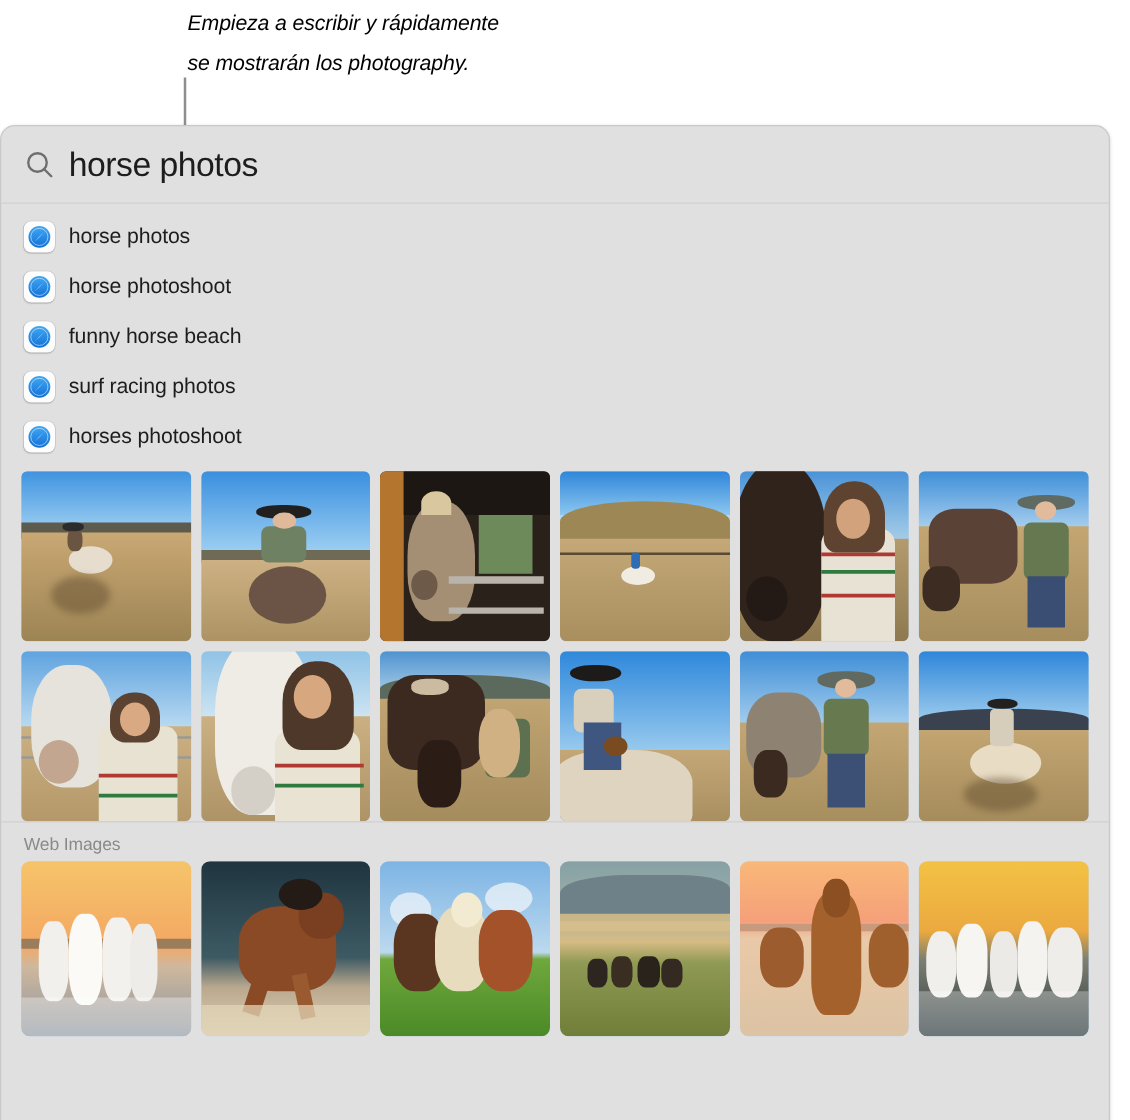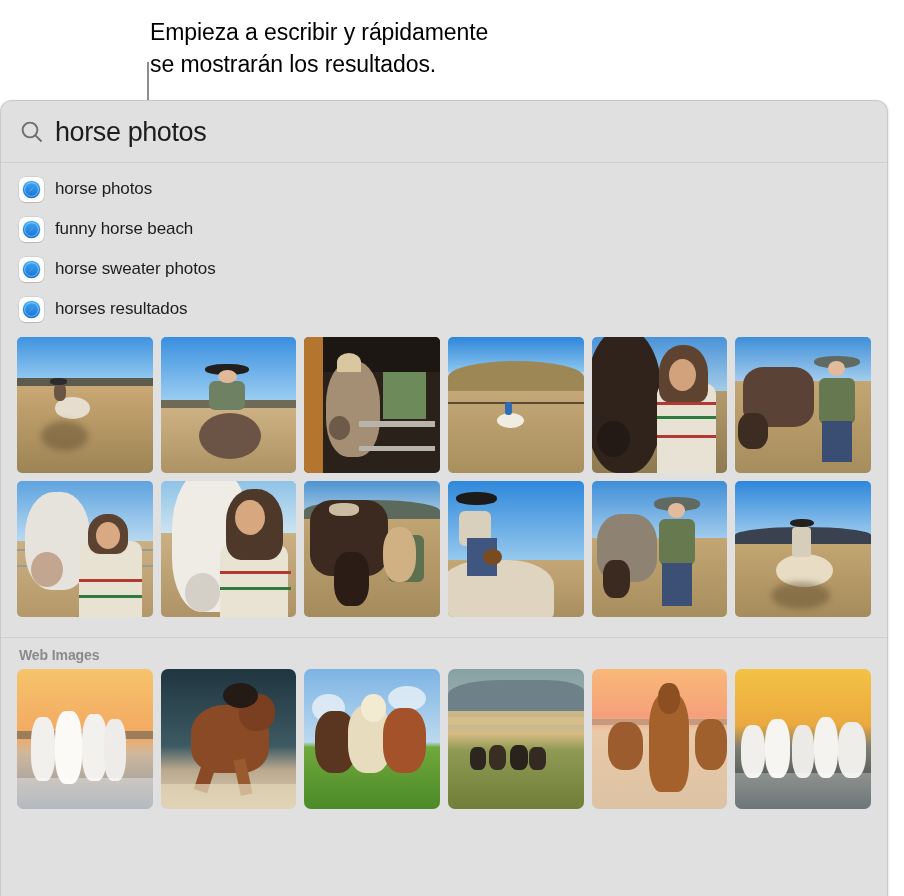--- a/index.html
+++ b/index.html
@@ -8,23 +8,24 @@
     width:904px;height:896px;
     background:#ffffff;
     font-family:"Liberation Sans","DejaVu Sans",sans-serif;
     -webkit-font-smoothing:antialiased;
     overflow:hidden;
     position:relative;
   }
 
   
   #callout{
-    position:absolute;left:150px;top:16px;width:620px;
-    font-size:23px;line-height:32px;color:#000;
+    position:absolute;left:150px;top:3px;width:620px;
+    font-size:17px;line-height:32px;color:#000;
     letter-spacing:-0.1px;
+    font-style:italic;
   }
   #callout .cl-line{display:block;white-space:pre;}
   #callout-leader{
     position:absolute;left:147px;top:62px;width:2px;height:45px;
     background:#8e8e8e;
   }
 
   
   #panel{
     position:absolute;left:0px;top:100px;width:888px;height:796px;
@@ -103,21 +104,21 @@
   .rect{position:absolute;}
 
   
   .sr{position:absolute;width:1px;height:1px;overflow:hidden;clip:rect(0 0 0 0);white-space:nowrap;}
 </style>
 </head>
 <body>
 
 <div id="callout">
   <span class="cl-line">Empieza a escribir y rápidamente</span>
-  <span class="cl-line">se mostrarán los resultados.</span>
+  <span class="cl-line">se mostrarán los photography.</span>
 </div>
 <div id="callout-leader"></div>
 
 <div id="panel">
 
   <div id="searchbar">
     <span id="search-icon">
       <svg width="26" height="26" viewBox="0 0 26 26">
         <circle cx="11" cy="11" r="7.4" fill="none" stroke="#6e6e6e" stroke-width="1.9"></circle>
         <line x1="16.4" y1="16.4" x2="22" y2="22" stroke="#6e6e6e" stroke-width="1.9" stroke-linecap="round"></line>
@@ -143,20 +144,32 @@
           <polygon points="5.7,14.3 9.4,10.6 14.3,5.7 10.6,9.4" fill="#ffffff"></polygon>
           <polygon points="14.3,5.7 10.6,9.4 9.4,10.6 5.7,14.3" fill="#f23b2f"></polygon>
           <polygon points="5.7,14.3 9.4,10.6 10.6,9.4 14.3,5.7" fill="#fdfdfd" opacity=".0"></polygon>
           <path d="M14.3 5.7 L9.9 9.9 L10.1 10.1 Z" fill="#ffffff"></path>
           <path d="M5.7 14.3 L10.1 10.1 L9.9 9.9 Z" fill="#ffffff"></path>
         </svg>
       </span>
       <span class="sugg-label">horse photos</span>
     </div>
 
+    <div class="sugg">
+      <span class="safari-icon">
+        <svg width="19" height="19" viewBox="0 0 20 20">
+          <circle cx="10" cy="10" r="9.2" fill="url(#sg1)"></circle>
+          <circle cx="10" cy="10" r="7.2" fill="none" stroke="#ffffff" stroke-width="0.8" opacity=".55"></circle>
+          <polygon points="14.3,5.7 10.6,9.4 5.7,14.3 9.4,10.6" fill="#f23b2f"></polygon>
+          <path d="M14.3 5.7 L9.9 9.9 L10.1 10.1 Z" fill="#ffffff"></path>
+          <path d="M5.7 14.3 L10.1 10.1 L9.9 9.9 Z" fill="#ffffff"></path>
+        </svg>
+      </span>
+      <span class="sugg-label">horse photoshoot</span>
+    </div>
 
     <div class="sugg">
       <span class="safari-icon">
         <svg width="19" height="19" viewBox="0 0 20 20">
           <circle cx="10" cy="10" r="9.2" fill="url(#sg1)"></circle>
           <circle cx="10" cy="10" r="7.2" fill="none" stroke="#ffffff" stroke-width="0.8" opacity=".55"></circle>
           <polygon points="14.3,5.7 10.6,9.4 5.7,14.3 9.4,10.6" fill="#f23b2f"></polygon>
           <path d="M14.3 5.7 L9.9 9.9 L10.1 10.1 Z" fill="#ffffff"></path>
           <path d="M5.7 14.3 L10.1 10.1 L9.9 9.9 Z" fill="#ffffff"></path>
         </svg>
@@ -167,34 +180,34 @@
     <div class="sugg">
       <span class="safari-icon">
         <svg width="19" height="19" viewBox="0 0 20 20">
           <circle cx="10" cy="10" r="9.2" fill="url(#sg1)"></circle>
           <circle cx="10" cy="10" r="7.2" fill="none" stroke="#ffffff" stroke-width="0.8" opacity=".55"></circle>
           <polygon points="14.3,5.7 10.6,9.4 5.7,14.3 9.4,10.6" fill="#f23b2f"></polygon>
           <path d="M14.3 5.7 L9.9 9.9 L10.1 10.1 Z" fill="#ffffff"></path>
           <path d="M5.7 14.3 L10.1 10.1 L9.9 9.9 Z" fill="#ffffff"></path>
         </svg>
       </span>
-      <span class="sugg-label">horse sweater photos</span>
+      <span class="sugg-label">surf racing photos</span>
     </div>
 
     <div class="sugg">
       <span class="safari-icon">
         <svg width="19" height="19" viewBox="0 0 20 20">
           <circle cx="10" cy="10" r="9.2" fill="url(#sg1)"></circle>
           <circle cx="10" cy="10" r="7.2" fill="none" stroke="#ffffff" stroke-width="0.8" opacity=".55"></circle>
           <polygon points="14.3,5.7 10.6,9.4 5.7,14.3 9.4,10.6" fill="#f23b2f"></polygon>
           <path d="M14.3 5.7 L9.9 9.9 L10.1 10.1 Z" fill="#ffffff"></path>
           <path d="M5.7 14.3 L10.1 10.1 L9.9 9.9 Z" fill="#ffffff"></path>
         </svg>
       </span>
-      <span class="sugg-label">horses resultados</span>
+      <span class="sugg-label">horses photoshoot</span>
     </div>
   </div>
 
 
   <div class="grid photos">
 
     <div class="cell">
       <div class="sky rect" style="height:36%;background:linear-gradient(#3f93e0,#9fd0f2);"></div>
       <div class="rect" style="left:0;top:30%;right:0;height:10%;background:#5c5b4e;"></div>
       <div class="ground rect" style="top:36%;height:64%;background:linear-gradient(#c9a874,#9d8454);"></div>
@@ -334,21 +347,21 @@
       <div class="rect" style="left:0;top:34%;right:0;height:12%;background:#3a4250;border-radius:50% 50% 0 0;"></div>
       <div class="ground rect" style="top:46%;height:54%;background:linear-gradient(#c2a571,#a68c5c);"></div>
       <div class="blob" style="left:30%;top:54%;width:42%;height:24%;background:#e8dcc4;"></div>
       <div class="rect" style="left:42%;top:34%;width:14%;height:22%;background:#d6cdbb;border-radius:4px;"></div>
       <div class="rect" style="left:40%;top:28%;width:18%;height:6%;background:#232120;border-radius:45%;"></div>
       <div class="blob" style="left:26%;top:74%;width:44%;height:20%;background:rgba(90,70,45,.45);filter:blur(3px);"></div>
       <span class="sr">Rider on palomino horse in open field</span>
     </div>
   </div>
 
-  <div class="section-head" style="margin-top:20px;font-weight:bold;">
+  <div class="section-head" style="margin-top:0;">
     <span class="section-title">Web Images</span>
   </div>
 
   <div class="grid web">
 
     <div class="cell">
       <div class="rect" style="inset:0;background:linear-gradient(#f6c46a,#f3a863 48%,#cfb89d 60%,#8c95a0);"></div>
       <div class="rect" style="left:0;top:44%;right:0;height:6%;background:#9b7d5c;"></div>
       <div class="blob" style="left:10%;top:34%;width:18%;height:46%;background:#f2f0ec;border-radius:38%;"></div>
       <div class="blob" style="left:28%;top:30%;width:20%;height:52%;background:#fbfaf7;border-radius:38%;"></div>

